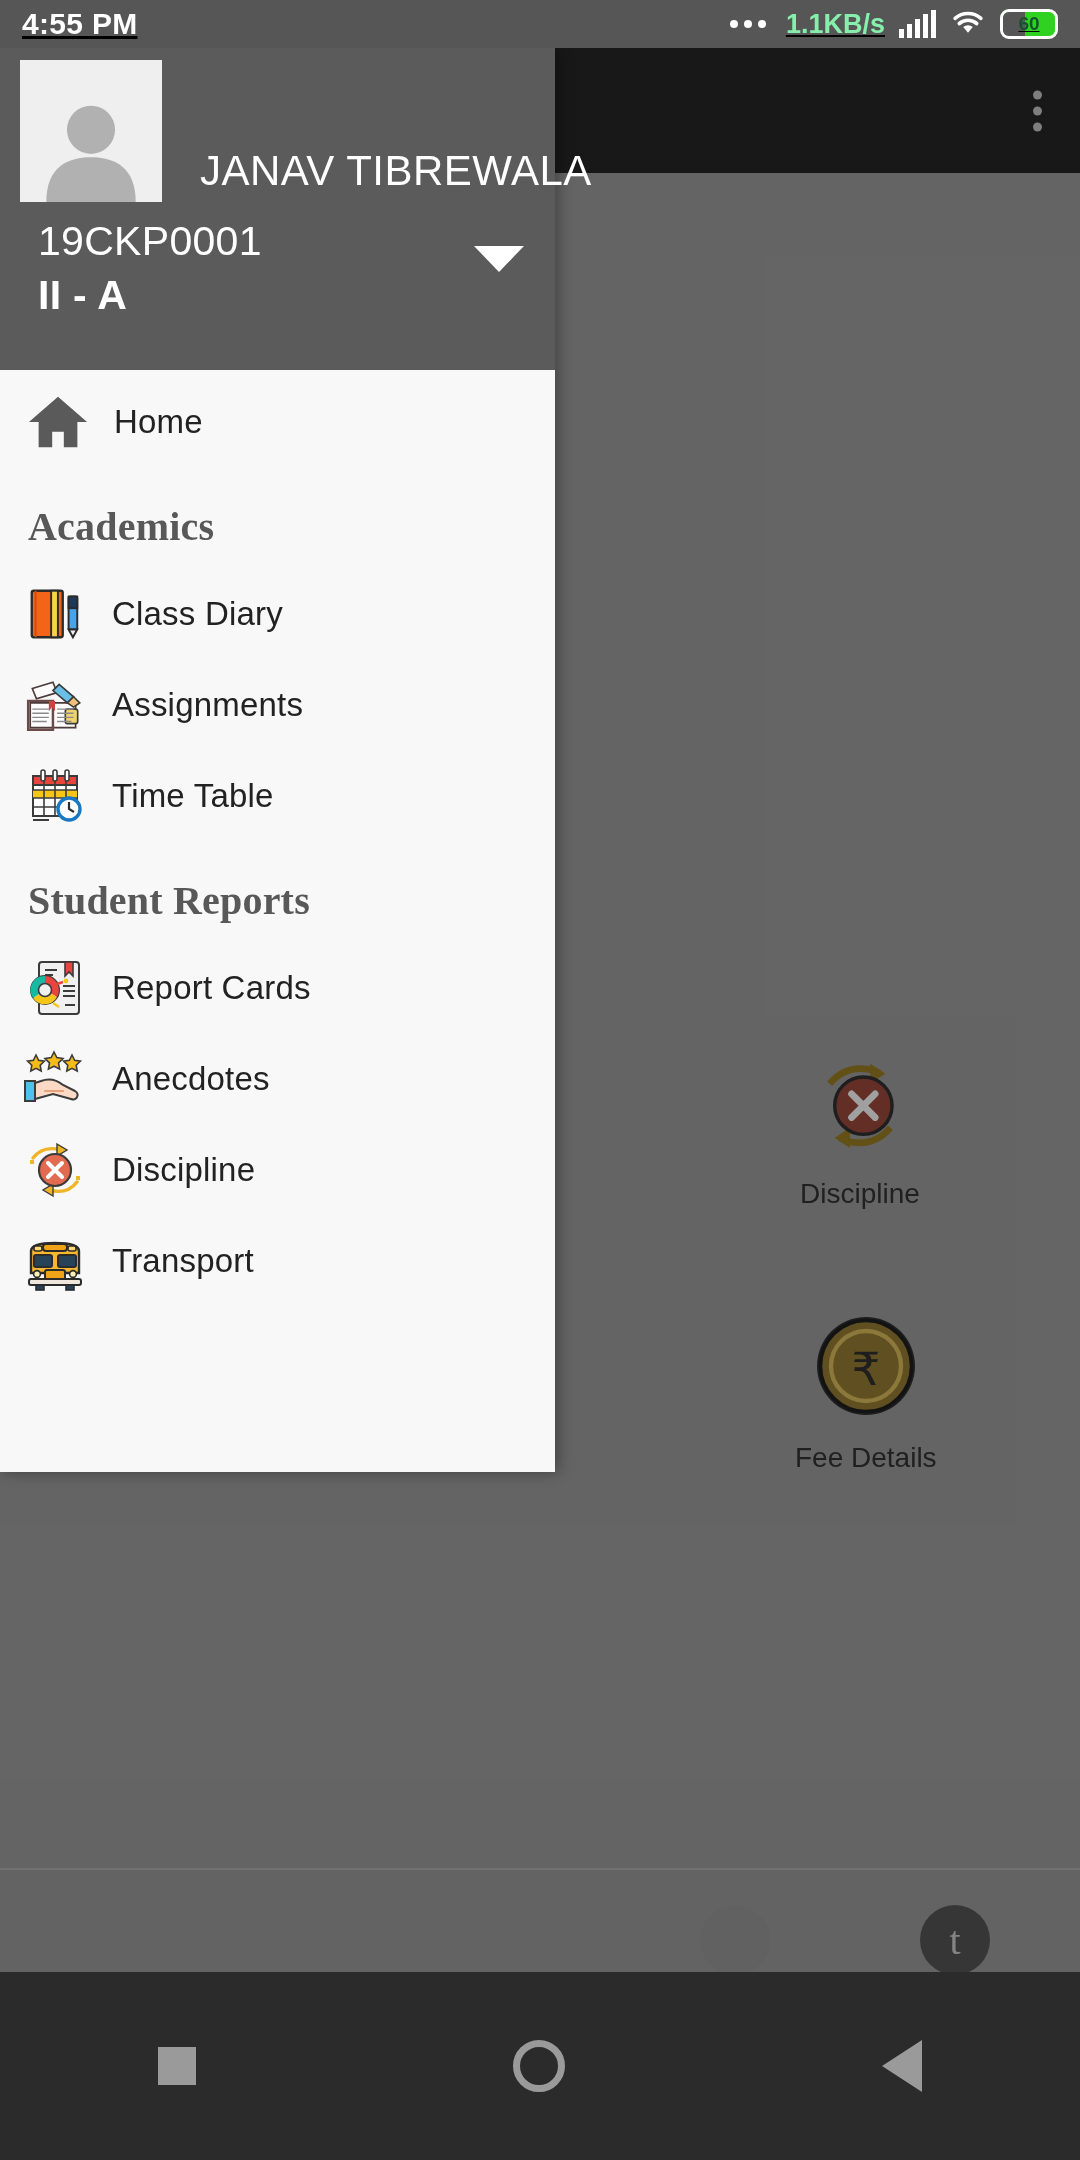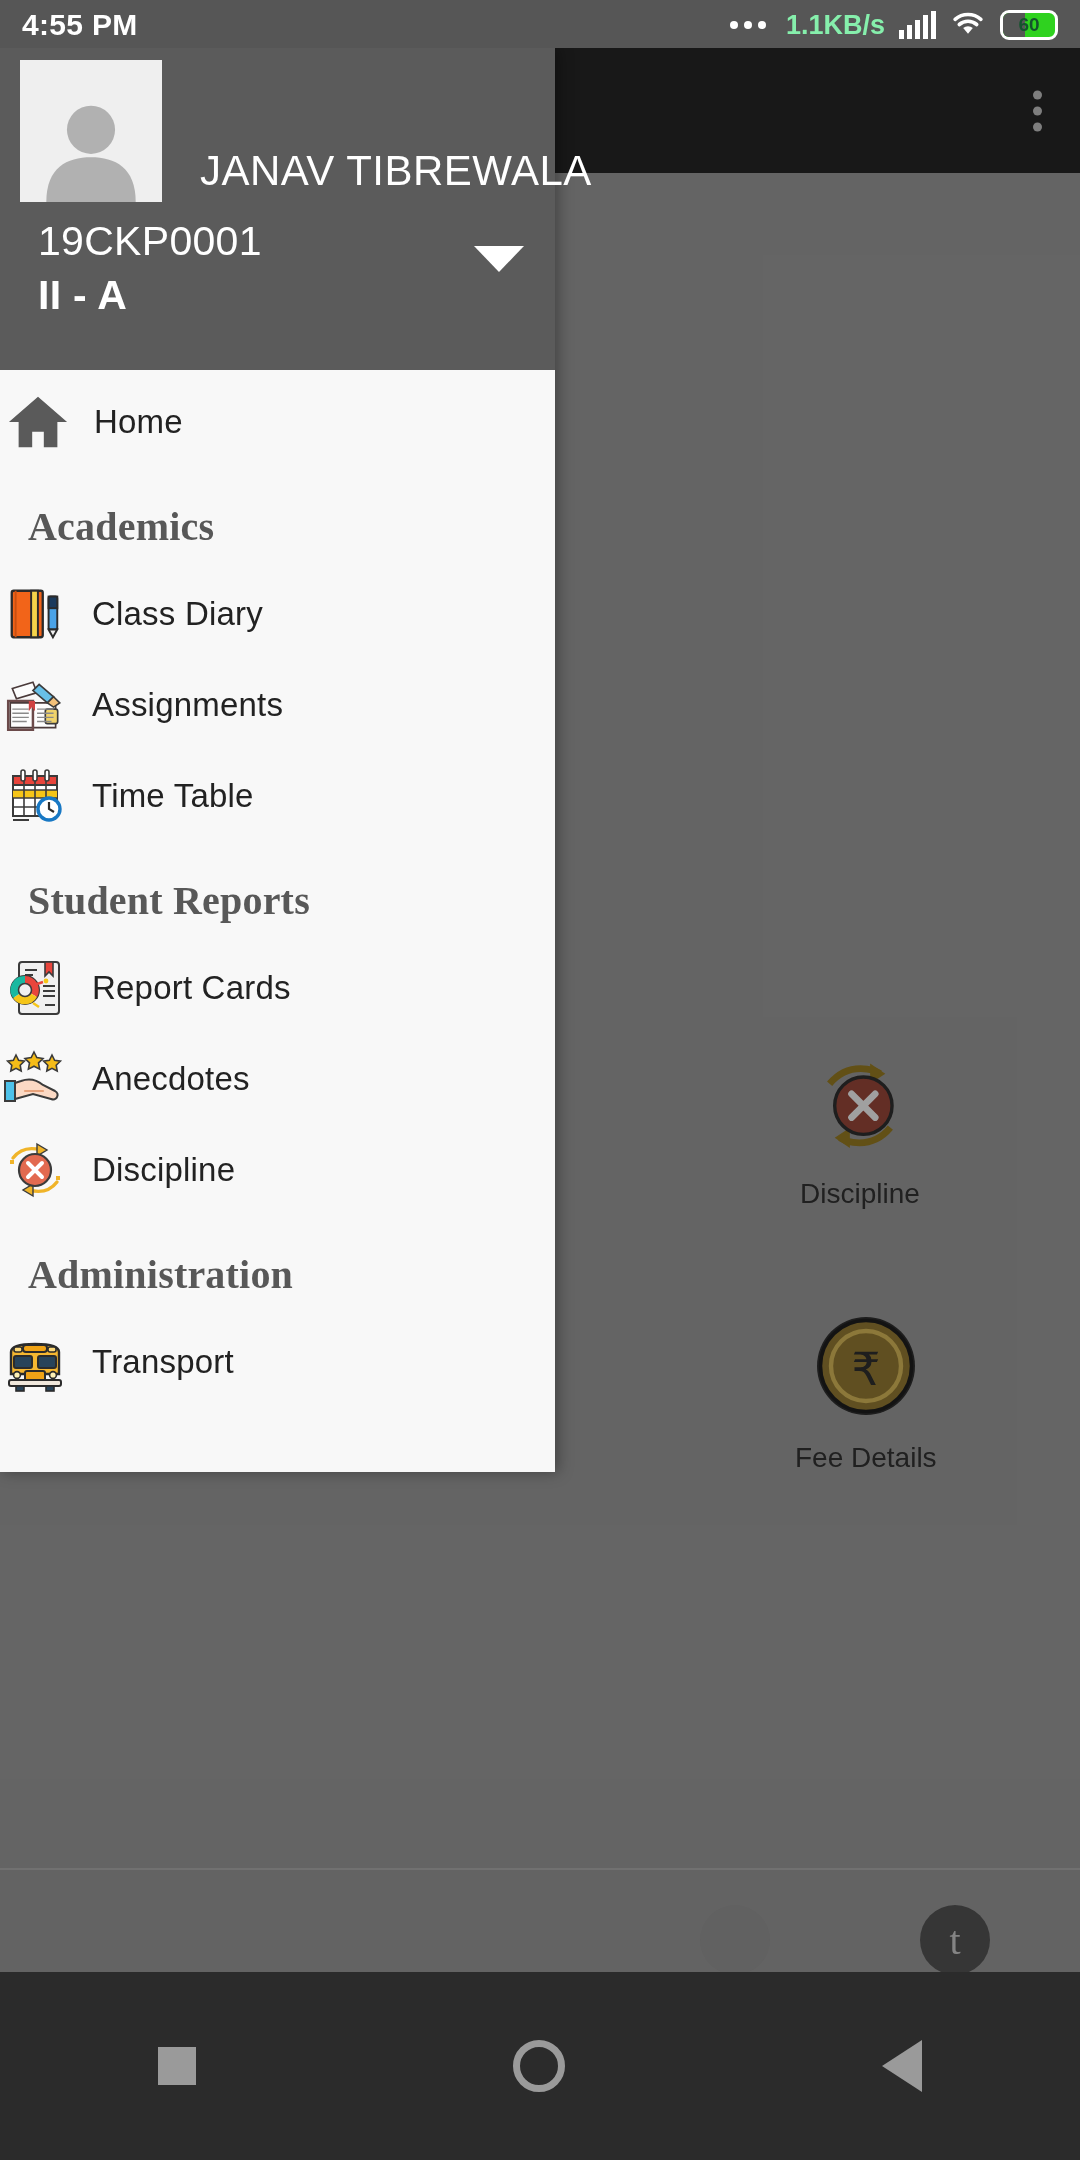--- a/index.html
+++ b/index.html
@@ -52,22 +52,22 @@
   #bg-teal-strip {
     position:absolute; left:555px; top:1990px; width:525px; height:30px; background:#17565e;
   }
 
   
   #scrim { position:absolute; inset:0; background:rgba(0,0,0,.30); }
 
   
   #statusbar {
     position:absolute; left:0; top:0; width:1080px; height:48px;
-    background:#565656; display:flex; align-items:flex-start;
-    padding:8px 22px; z-index:40;
+    background:#565656; display:flex; align-items:center;
+    padding:8px 22px; z-index:40;text-decoration:underline;
   }
   #clock { color:#fff; font-size:30px; font-weight:bold; letter-spacing:.3px; }
   #status-right { margin-left:auto; display:flex; align-items:center; gap:14px; }
   #dots-icon { display:flex; gap:6px; align-items:center; margin-right:6px; }
   #dots-icon i { width:8px; height:8px; border-radius:50%; background:#fff; display:block; }
   #netspeed { color:#86efac; font-size:27px; font-weight:bold; }
   .sigbars { display:flex; align-items:flex-end; gap:3px; height:28px; }
   .sigbars i { width:5px; background:#fff; display:block; }
   .sigbars i:nth-child(1){height:9px;}
   .sigbars i:nth-child(2){height:14px;}
@@ -113,21 +113,21 @@
   #class-dropdown-arrow {
     position:absolute; left:474px; top:198px;
     width:0; height:0; border-left:25px solid transparent;
     border-right:25px solid transparent; border-top:26px solid #fff;
     cursor:pointer;
   }
 
   
   #drawer-body { flex:1; overflow:hidden; background:#f8f8f8; padding-top:6px; }
   .menu-row {
-    display:flex; align-items:center; height:91px; cursor:pointer;
+    display:flex; align-items:center; height:91px; padding-left:20px; cursor:pointer;
   }
   .menu-row .ic {
     width:70px; min-width:70px; height:70px; display:flex;
     align-items:center; justify-content:center;
   }
   .menu-row .lbl {
     font-size:33px; color:#222; margin-left:22px; letter-spacing:.2px;
   }
   .menu-row.home .ic { width:76px; min-width:76px; }
   .menu-row.home .lbl { margin-left:18px; }
@@ -376,21 +376,20 @@
           <path d="M30 58 l-10 -6 10 -6 z" fill="#f0b429" stroke="#3b3b3b" stroke-width="1.4"></path>
           <rect x="7" y="22" width="4" height="4" fill="#f0b429"></rect>
           <rect x="53" y="38" width="4" height="4" fill="#f0b429"></rect>
           <circle cx="32" cy="32" r="16" fill="#e26a50" stroke="#3b3b3b" stroke-width="2.2"></circle>
           <path d="M25 25 L39 39 M39 25 L25 39" stroke="#fff" stroke-width="4" stroke-linecap="round"></path>
         </svg>
       </span>
       <span class="lbl">Discipline</span>
     </div>
 
-    <div class="section-title">Administration</div>
 
     <div class="menu-row">
       <span class="ic">
         <svg width="64" height="64" viewBox="0 0 64 64">
           <path d="M8 22 q0-8 24-8 t24 8 v22 H8 z" fill="#f5b731" stroke="#2b2b2b" stroke-width="2.4"></path>
           <rect x="20" y="15" width="24" height="7" rx="3" fill="#f0a316" stroke="#2b2b2b" stroke-width="2"></rect>
           <rect x="11" y="17" width="8" height="5" rx="2" fill="#fdd97a" stroke="#2b2b2b" stroke-width="1.6"></rect>
           <rect x="45" y="17" width="8" height="5" rx="2" fill="#fdd97a" stroke="#2b2b2b" stroke-width="1.6"></rect>
           <rect x="11" y="26" width="18" height="12" rx="2" fill="#27435a" stroke="#2b2b2b" stroke-width="2"></rect>
           <rect x="35" y="26" width="18" height="12" rx="2" fill="#27435a" stroke="#2b2b2b" stroke-width="2"></rect>

